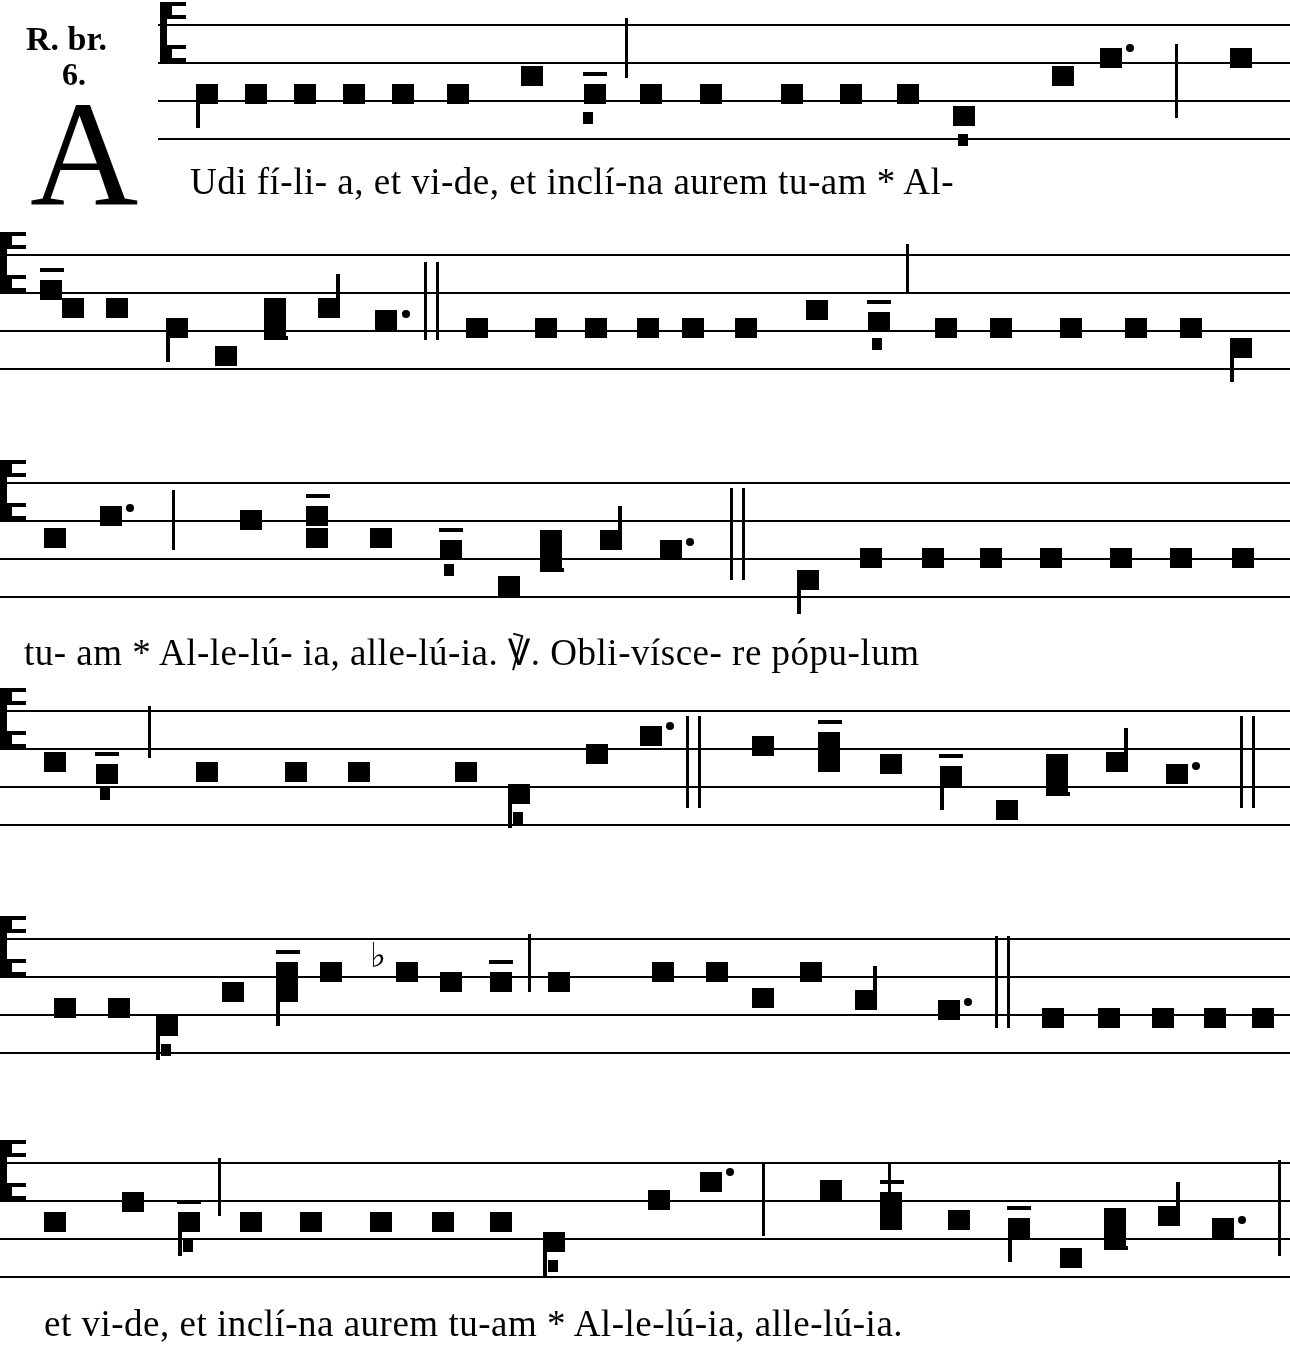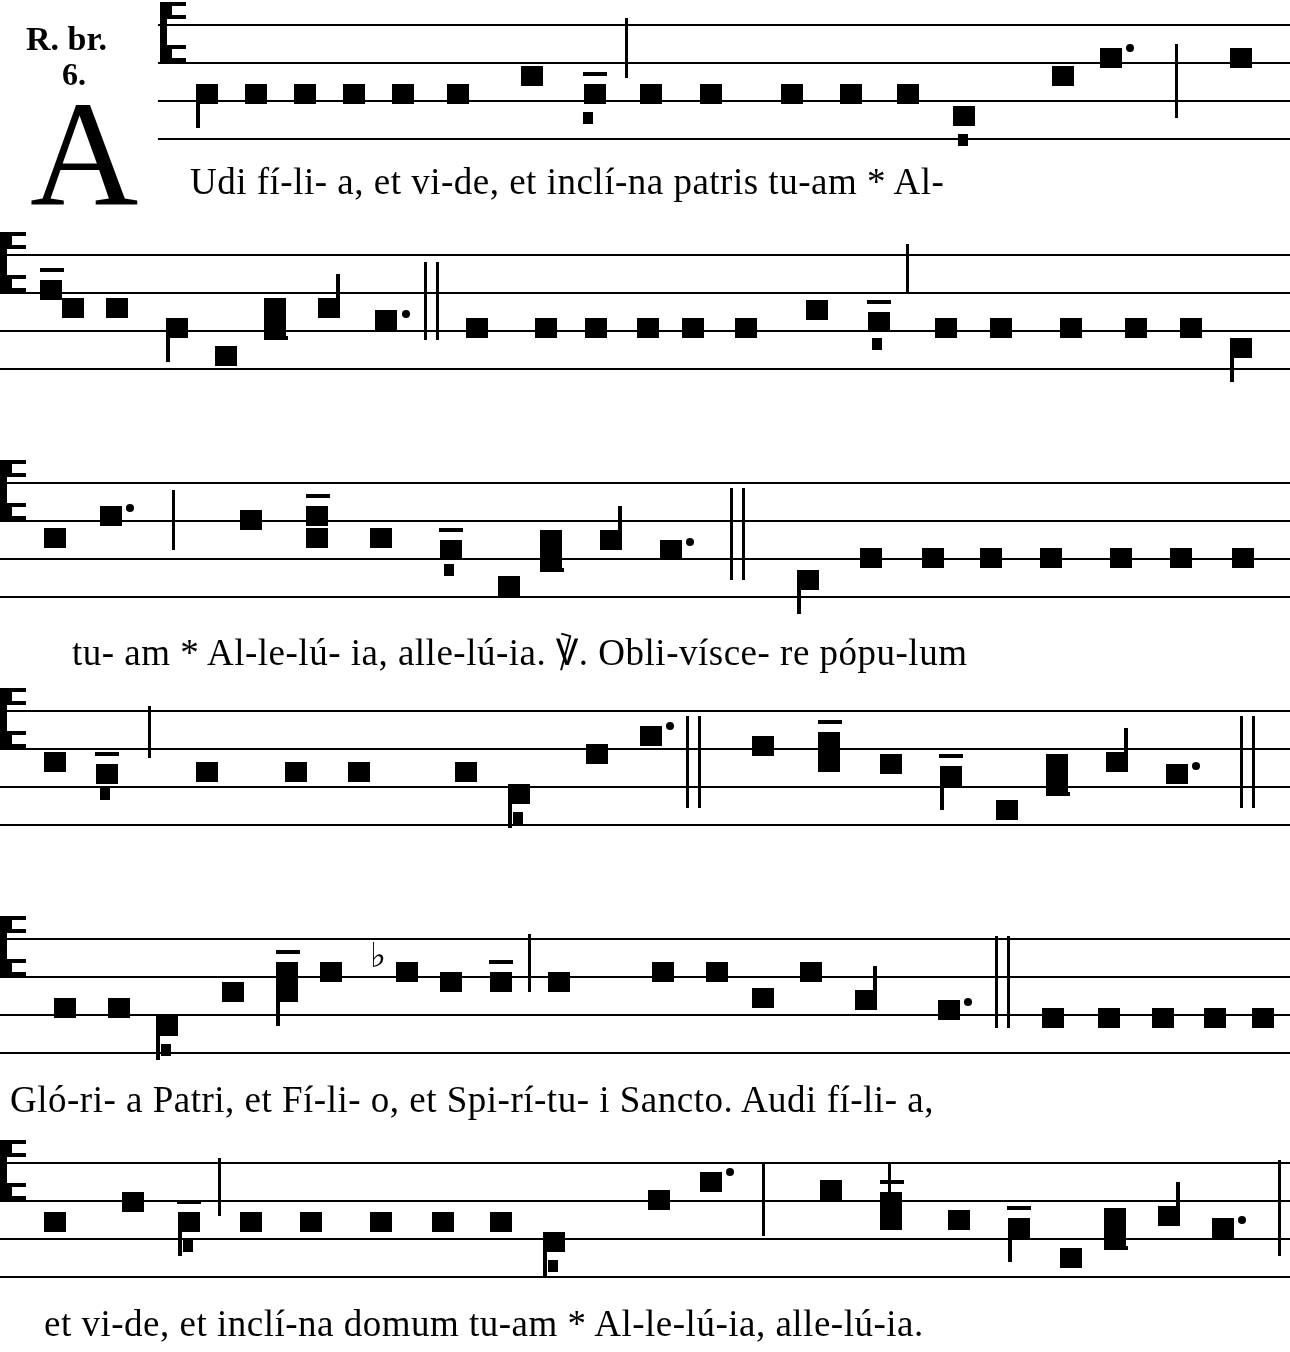--- a/index.html
+++ b/index.html
@@ -195,21 +195,21 @@
       <div class="note" style="left:1100px;top:48px;"></div>
       <div class="dot" style="left:1126px;top:44px;"></div>
       <div class="note" style="left:1230px;top:48px;"></div>
     </div>
   </div>
 
   <div class="rubric" style="left:26px;top:20px;">R. br.</div>
   <div class="mode-num" style="left:62px;top:56px;">6.</div>
   <div class="initial" style="left:30px;top:78px;">A</div>
 
-  <div class="lyrics" style="position:absolute;left:190px;top:160px;">Udi fí-li- a, et vi-de,  et inclí-na patris tu-am * Al-</div>
+  <div class="lyrics" style="position:absolute;left:190px;top:160px;">Udi fí-li- a, et vi-de,  et inclí-na aurem tu-am * Al-</div>
 
   <div class="system" style="position:absolute;left:0;top:232px;">
     <div class="staff-wrap" style="height:140px;">
       <div class="staff-line" style="top:22px;"></div>
       <div class="staff-line" style="top:60px;"></div>
       <div class="staff-line" style="top:98px;"></div>
       <div class="staff-line" style="top:136px;"></div>
 
       <div class="clef" style="left:0px;top:0px;">
         <div class="cl-stem"></div>
@@ -298,21 +298,21 @@
       <div class="note" style="left:860px;top:88px;"></div>
       <div class="note" style="left:922px;top:88px;"></div>
       <div class="note" style="left:980px;top:88px;"></div>
       <div class="note" style="left:1040px;top:88px;"></div>
       <div class="note" style="left:1110px;top:88px;"></div>
       <div class="note" style="left:1170px;top:88px;"></div>
       <div class="note" style="left:1232px;top:88px;"></div>
     </div>
   </div>
 
-  <div class="lyrics" style="position:absolute;left:24px;top:625px;margin-left:48px;">tu- am  *  Al-le-lú- ia, alle-lú-ia. ℣. Obli-vísce- re pópu-lum</div>
+  <div class="lyrics" style="position:absolute;left:24px;top:625px;">tu- am  *  Al-le-lú- ia, alle-lú-ia. ℣. Obli-vísce- re pópu-lum</div>
 
   <div class="system" style="position:absolute;left:0;top:688px;">
     <div class="staff-wrap" style="height:140px;">
       <div class="staff-line" style="top:22px;"></div>
       <div class="staff-line" style="top:60px;"></div>
       <div class="staff-line" style="top:98px;"></div>
       <div class="staff-line" style="top:136px;"></div>
 
       <div class="clef" style="left:0px;top:0px;">
         <div class="cl-stem"></div>
@@ -403,21 +403,20 @@
       <div class="dot" style="left:964px;top:82px;"></div>
 
       <div class="note" style="left:1042px;top:92px;"></div>
       <div class="note" style="left:1098px;top:92px;"></div>
       <div class="note" style="left:1152px;top:92px;"></div>
       <div class="note" style="left:1204px;top:92px;"></div>
       <div class="note" style="left:1252px;top:92px;"></div>
     </div>
   </div>
 
-  <div class="lyrics" style="position:absolute;left:10px;top:1078px;">Gló-ri- a Patri, et Fí-li- o,  et Spi-rí-tu- i Sancto.   Audi  fí-li- a,</div>
 
   <div class="system" style="position:absolute;left:0;top:1140px;">
     <div class="staff-wrap" style="height:140px;">
       <div class="staff-line" style="top:22px;"></div>
       <div class="staff-line" style="top:60px;"></div>
       <div class="staff-line" style="top:98px;"></div>
       <div class="staff-line" style="top:136px;"></div>
 
       <div class="clef" style="left:0px;top:0px;">
         <div class="cl-stem"></div>
@@ -458,15 +457,15 @@
       <div class="note" style="left:1060px;top:108px;"></div>
       <div class="note" style="left:1104px;top:68px;"></div>
       <div class="note" style="left:1104px;top:88px;"></div>
       <div class="episema" style="left:1104px;top:106px;"></div>
       <div class="note stemr" style="left:1158px;top:66px;"></div>
       <div class="note" style="left:1212px;top:78px;"></div>
       <div class="dot" style="left:1238px;top:76px;"></div>
     </div>
   </div>
 
-  <div class="lyrics" style="position:absolute;left:44px;top:1302px;">et vi-de,  et inclí-na domum tu-am * Al-le-lú-ia, alle-lú-ia.</div>
+  <div class="lyrics" style="position:absolute;left:44px;top:1302px;">et vi-de,  et inclí-na aurem tu-am * Al-le-lú-ia, alle-lú-ia.</div>
 
 </div>
 
 </body></html>

